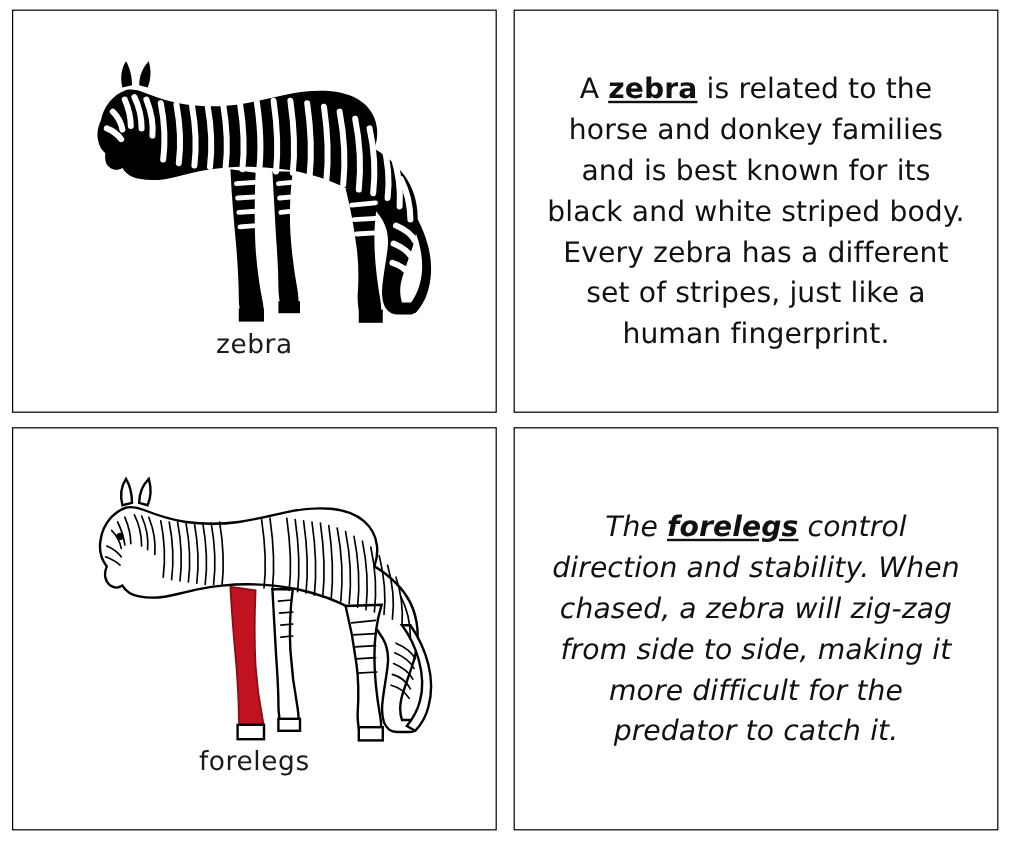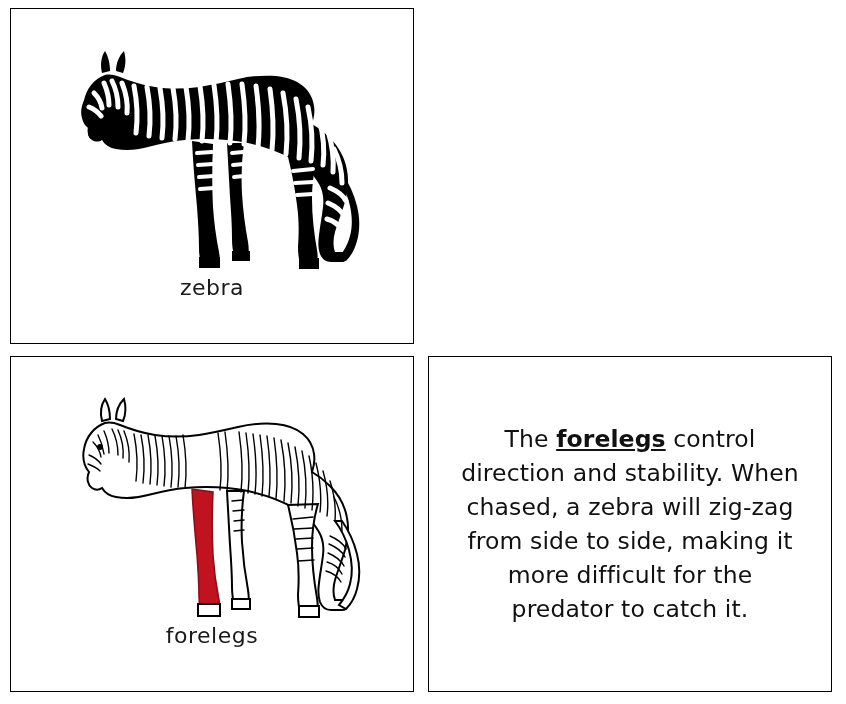--- a/index.html
+++ b/index.html
@@ -23,21 +23,21 @@
     position: absolute;
     border: 1px solid #000000;
     background: #ffffff;
     box-sizing: border-box;
   }
   
   .card-pic-1  { left: 10px;  top: 8px;   width: 404px; height: 336px; }
   .card-text-1 { left: 428px; top: 8px;   width: 404px; height: 336px; }
   
   .card-pic-2  { left: 10px;  top: 356px; width: 404px; height: 336px; }
-  .card-text-2 { left: 428px; top: 356px; width: 404px; height: 336px; }
+  .card-text-2 { left: 428px; top: 356px; width: 404px; height: 336px; font-style: italic; }
 
   .pic-card-inner {
     position: relative;
     width: 100%;
     height: 100%;
     display: flex;
     flex-direction: column;
     align-items: center;
     justify-content: flex-start;
   }
@@ -169,20 +169,25 @@
             <rect x="157" y="234" width="21" height="11" fill="#000000"></rect>
             <rect x="190" y="228" width="18" height="10" fill="#000000"></rect>
             <rect x="257" y="235" width="20" height="11" fill="#000000"></rect>
           </g>
         </svg>
       </div>
       <div class="pic-label">zebra</div>
     </div>
   </div>
 
+  <div class="card card-text-1">
+    <div class="text-card-inner">
+      <p class="card-paragraph"><span>A </span><b>zebra</b><span> is related to the horse and donkey families and is best known for its black and white striped body. Every zebra has a different set of stripes, just like a human fingerprint.</span></p>
+    </div>
+  </div>
 
   <div class="card card-pic-2">
     <div class="pic-card-inner">
       <div class="zebra-holder">
         <svg viewBox="0 0 340 250" xmlns="http://www.w3.org/2000/svg" aria-hidden="true">
           <g>
 
             <path fill="#ffffff" stroke="#000000" stroke-width="2" d="M63,52 C52,56 44,66 42,78 C40,88 43,96 47,101 C44,108 46,114 50,117 C53,119 57,119 60,117
                      C63,122 68,125 74,126 C84,128 95,127 106,124 C118,121 130,118 143,117
                      C163,115 186,116 206,120 C224,124 240,130 252,137 C264,144 272,152 277,161

